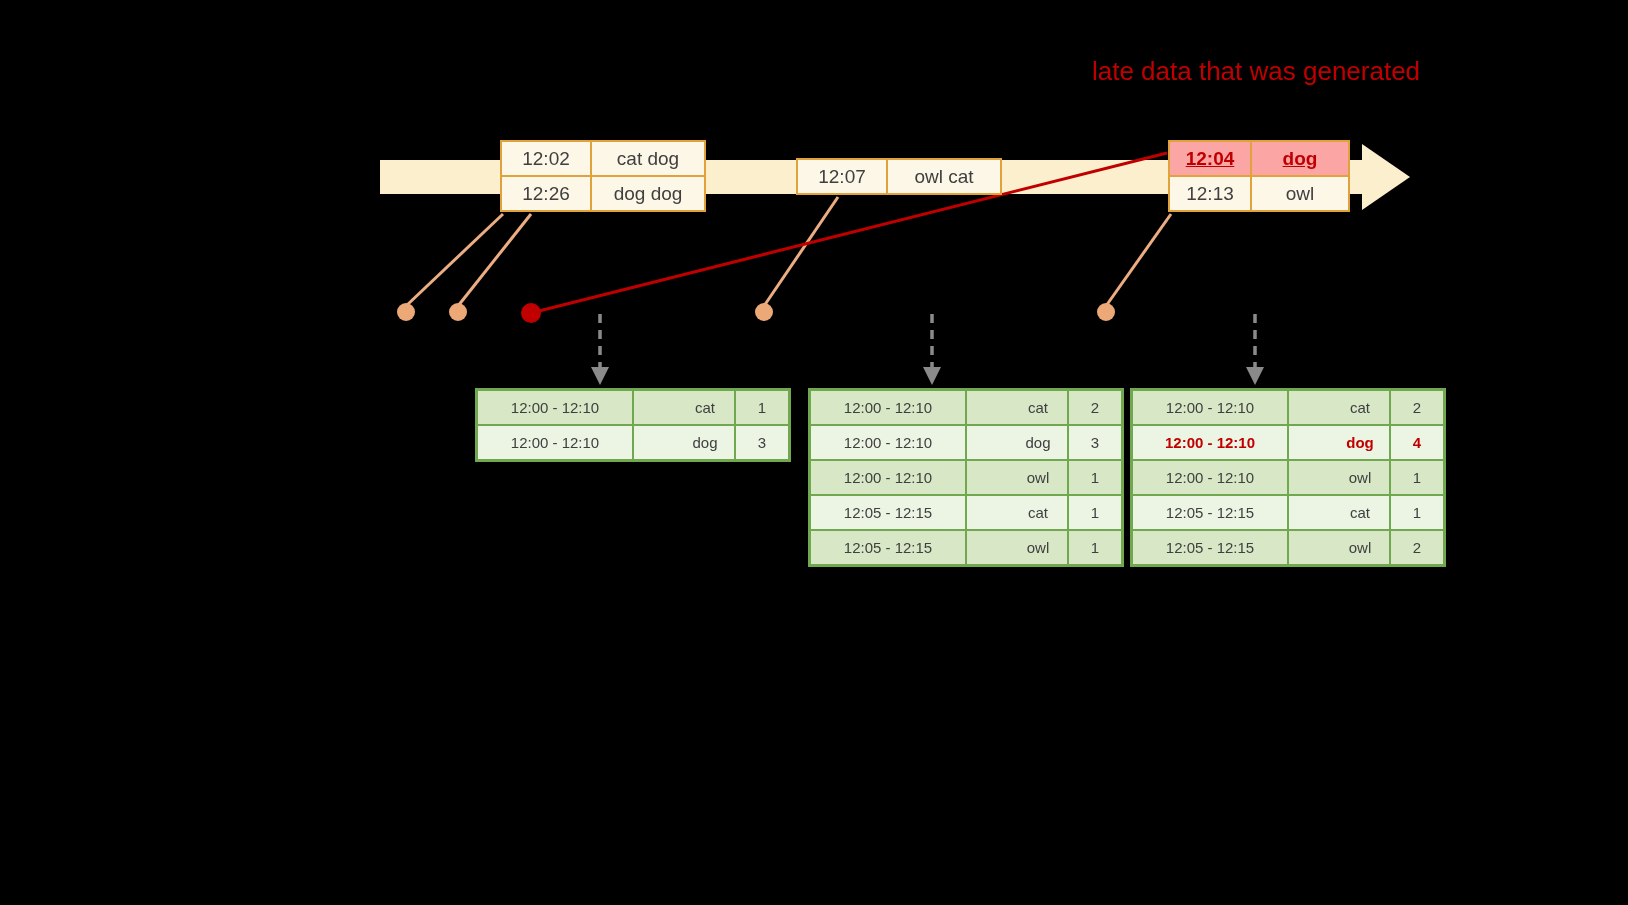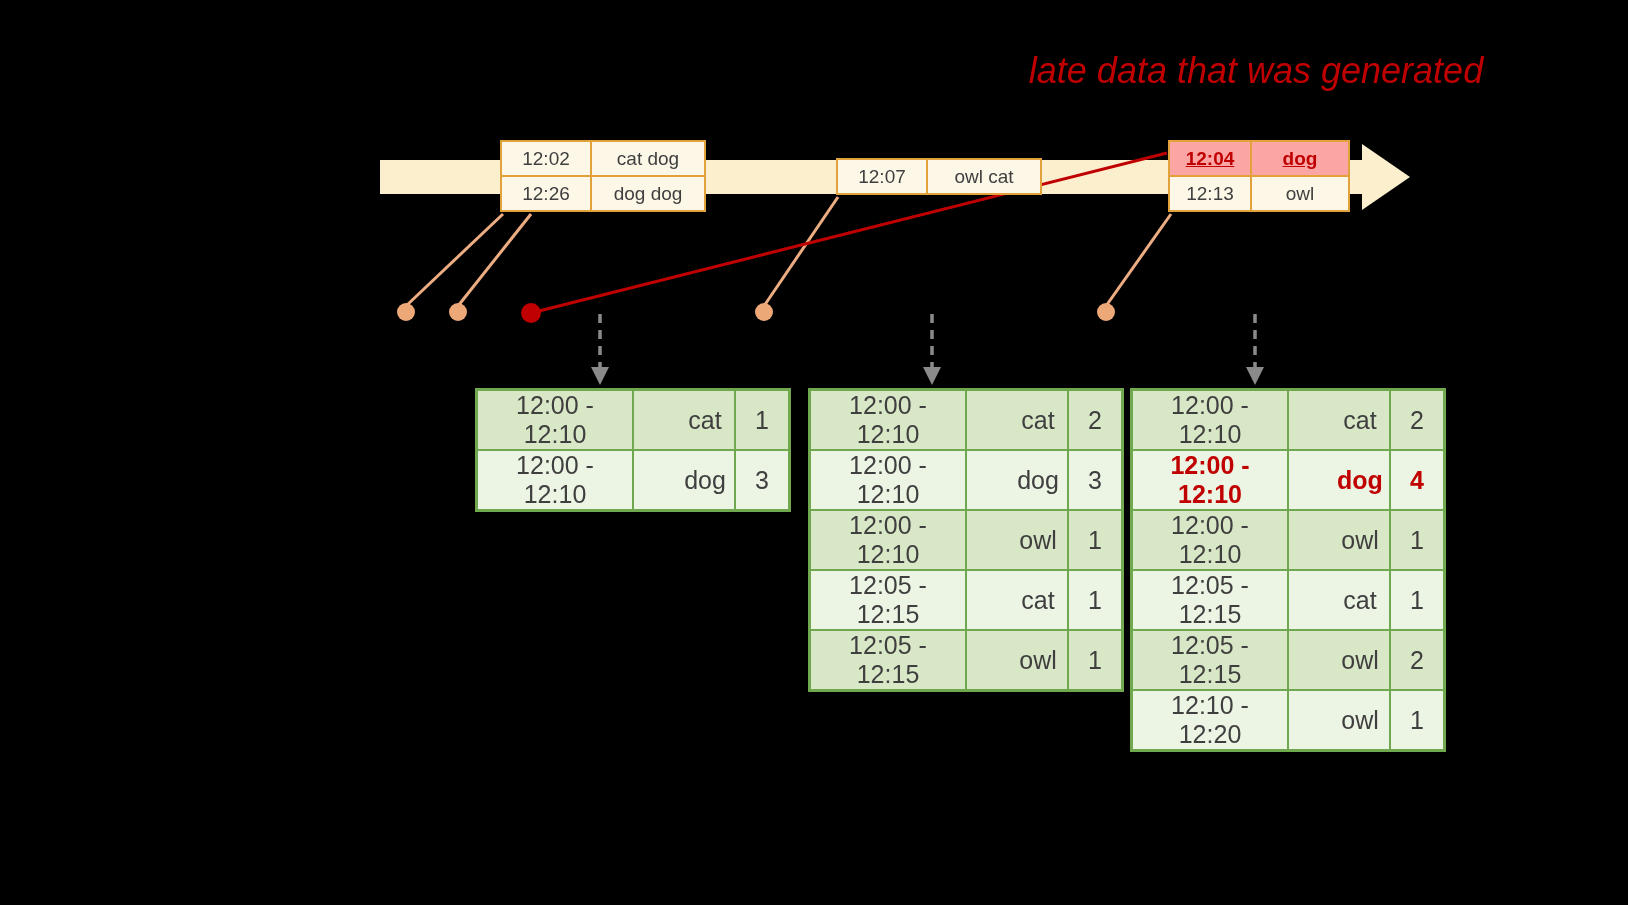--- a/index.html
+++ b/index.html
@@ -44,21 +44,21 @@
     background: #fca5a5;
     color: #C00000;
     font-weight: 700;
     text-decoration: underline;
   }
   
   .result-table {
     position: absolute;
     z-index: 2;
     border-collapse: collapse;
-    font-size: 25px;
+    font-size: 15px;
     color: #3F3F3F;
     border: 3px solid #6FA84F;
   }
   .result-table td {
     border: 2px solid #6FA84F;
     text-align: center;
     height: 33px;
     padding: 0 4px;
   }
   .result-table td.win  { width: 146px; }
@@ -69,24 +69,23 @@
   .result-table tr.late-row td {
     color: #C00000;
     font-weight: 700;
   }
   
   .note {
     position: absolute;
     z-index: 3;
     width: 480px;
     color: #C00000;
-    font-size: 36px;
+    font-size: 26px;
     line-height: 38px;
     text-align: center;
-    font-style: italic;
   }
 </style>
 </head>
 <body>
 
 <div class="canvas">
 
   <svg class="overlay" width="1628" height="905" viewBox="0 0 1628 905">
 
     <rect x="380" y="160" width="982" height="34" fill="#FBEFCD"></rect>
@@ -123,21 +122,21 @@
       <td class="time">12:02</td>
       <td class="words">cat dog</td>
     </tr>
     <tr>
       <td class="time">12:26</td>
       <td class="words">dog dog</td>
     </tr>
   </tbody>
     </table>
 
-  <table class="event-table" style="left:836px; top:158px;padding-left:41px;">
+  <table class="event-table" style="left:796px; top:158px;padding-left:41px;">
     <tbody>
         <tr>
       <td class="time">12:07</td>
       <td class="words">owl cat</td>
     </tr>
   </tbody>
     </table>
 
   <table class="event-table small" style="left:1168px; top:140px;">
     <tbody>
@@ -217,22 +216,17 @@
     <tr>
       <td class="win">12:05 - 12:15</td>
       <td class="word">cat</td>
       <td class="cnt">1</td>
     </tr>
     <tr>
       <td class="win">12:05 - 12:15</td>
       <td class="word">owl</td>
       <td class="cnt">2</td>
     </tr>
-    <tr>
-      <td class="win">12:10 - 12:20</td>
-      <td class="word">owl</td>
-      <td class="cnt">1</td>
-    </tr>
   </tbody>
     </table>
 
 
 </div>
 
 </body></html>

